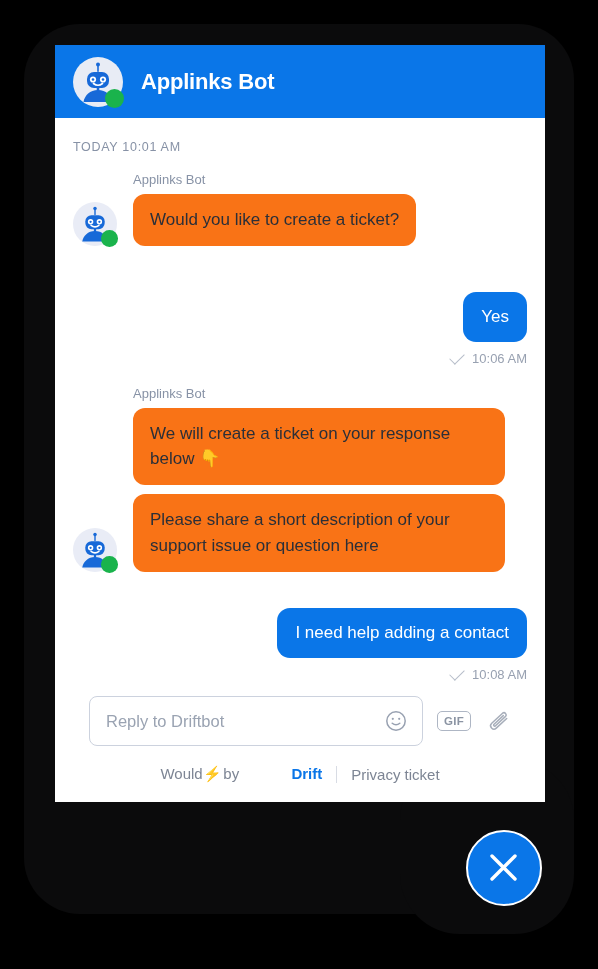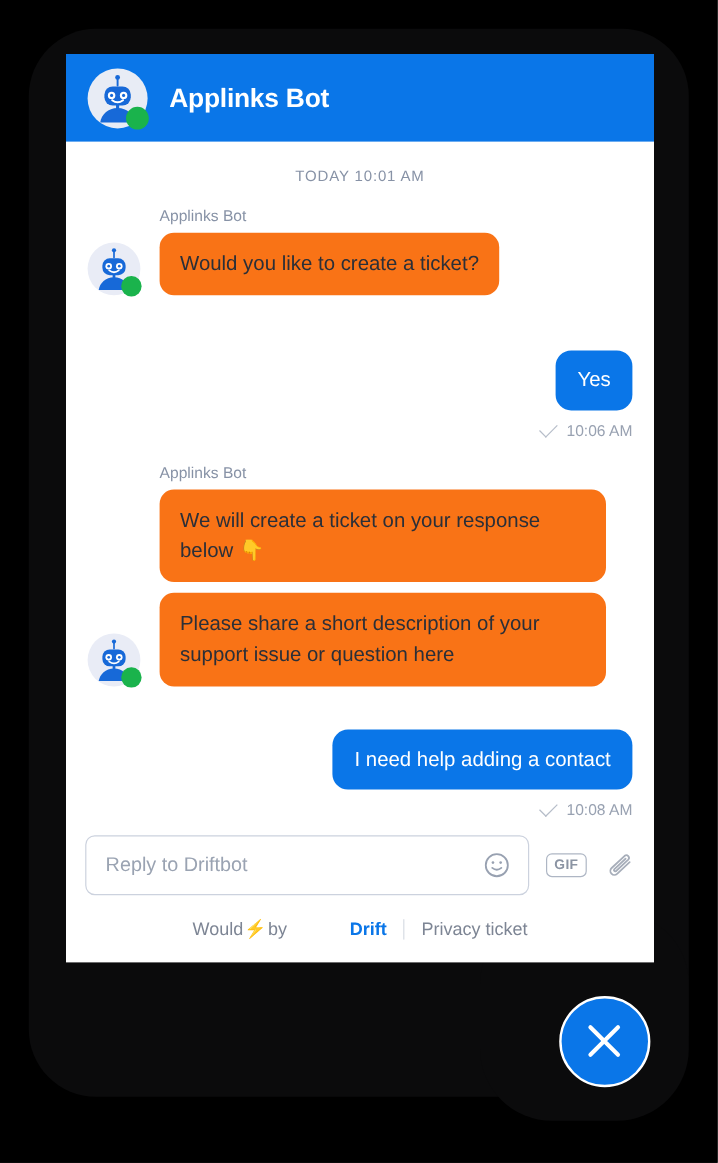--- a/index.html
+++ b/index.html
@@ -99,21 +99,20 @@
   }
 
   
   .messages {
     flex: 1 1 auto;
     padding: 0 18px;
     position: relative;
     overflow: hidden;
   }
   .daystamp {
-    text-align: center;
     color: #8792a6;
     font-size: 12.5px;
     letter-spacing: 0.7px;
     margin-top: 22px;
     margin-bottom: 18px;
   }
   .sender-name {
     color: #8792a6;
     font-size: 13px;
     margin-left: 60px;
@@ -170,21 +169,21 @@
     border-bottom: 1.6px solid #b6bdc9;
     transform: rotate(-45deg);
     margin-bottom: 3px;
   }
   .gap-lg { height: 30px; }
   .gap-md { height: 20px; }
 
   
   .composer {
     flex: 0 0 auto;
-    padding: 0 16px;
+    padding: 0 34px;
   }
   .input-row {
     display: flex;
     align-items: center;
     gap: 14px;
   }
   .input-wrap {
     flex: 1 1 auto;
     height: 48px;
     border: 1px solid #ccd2de;

